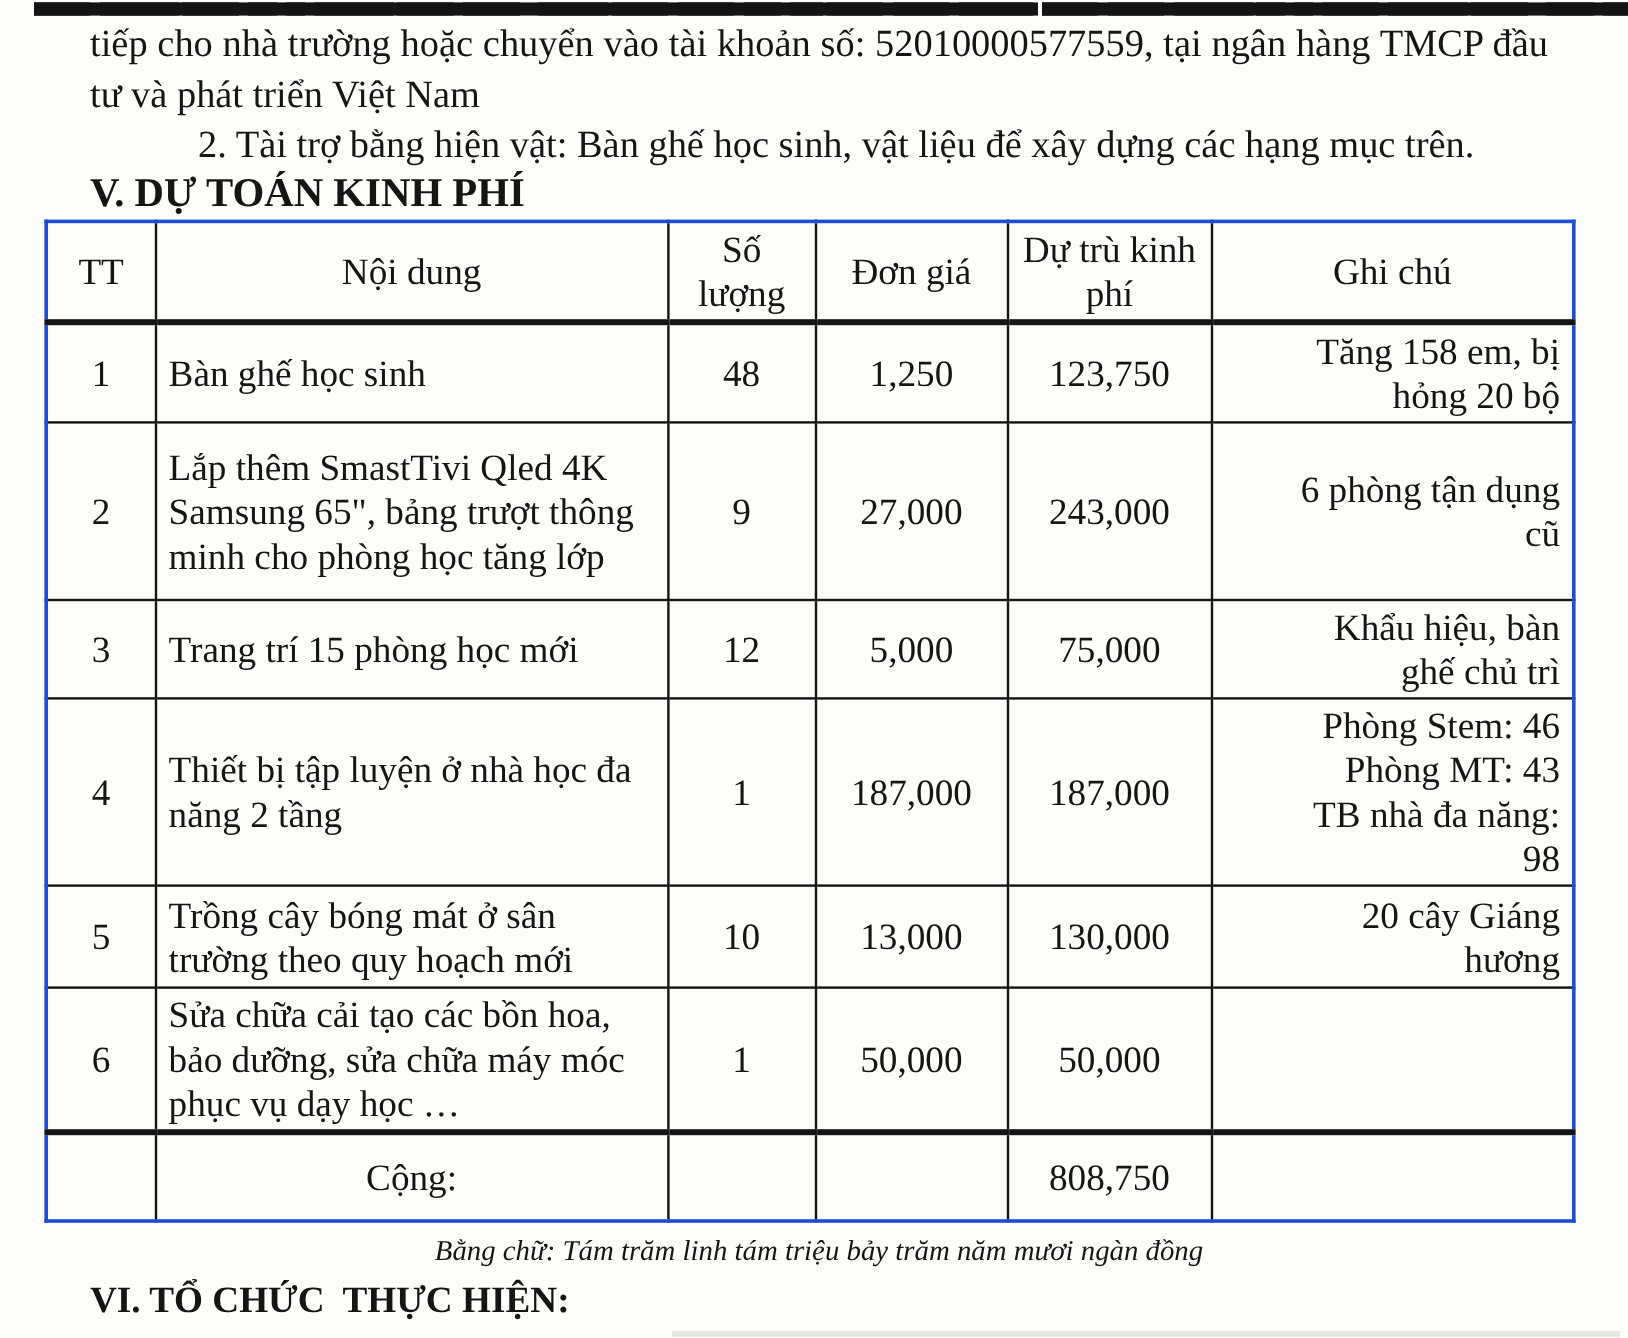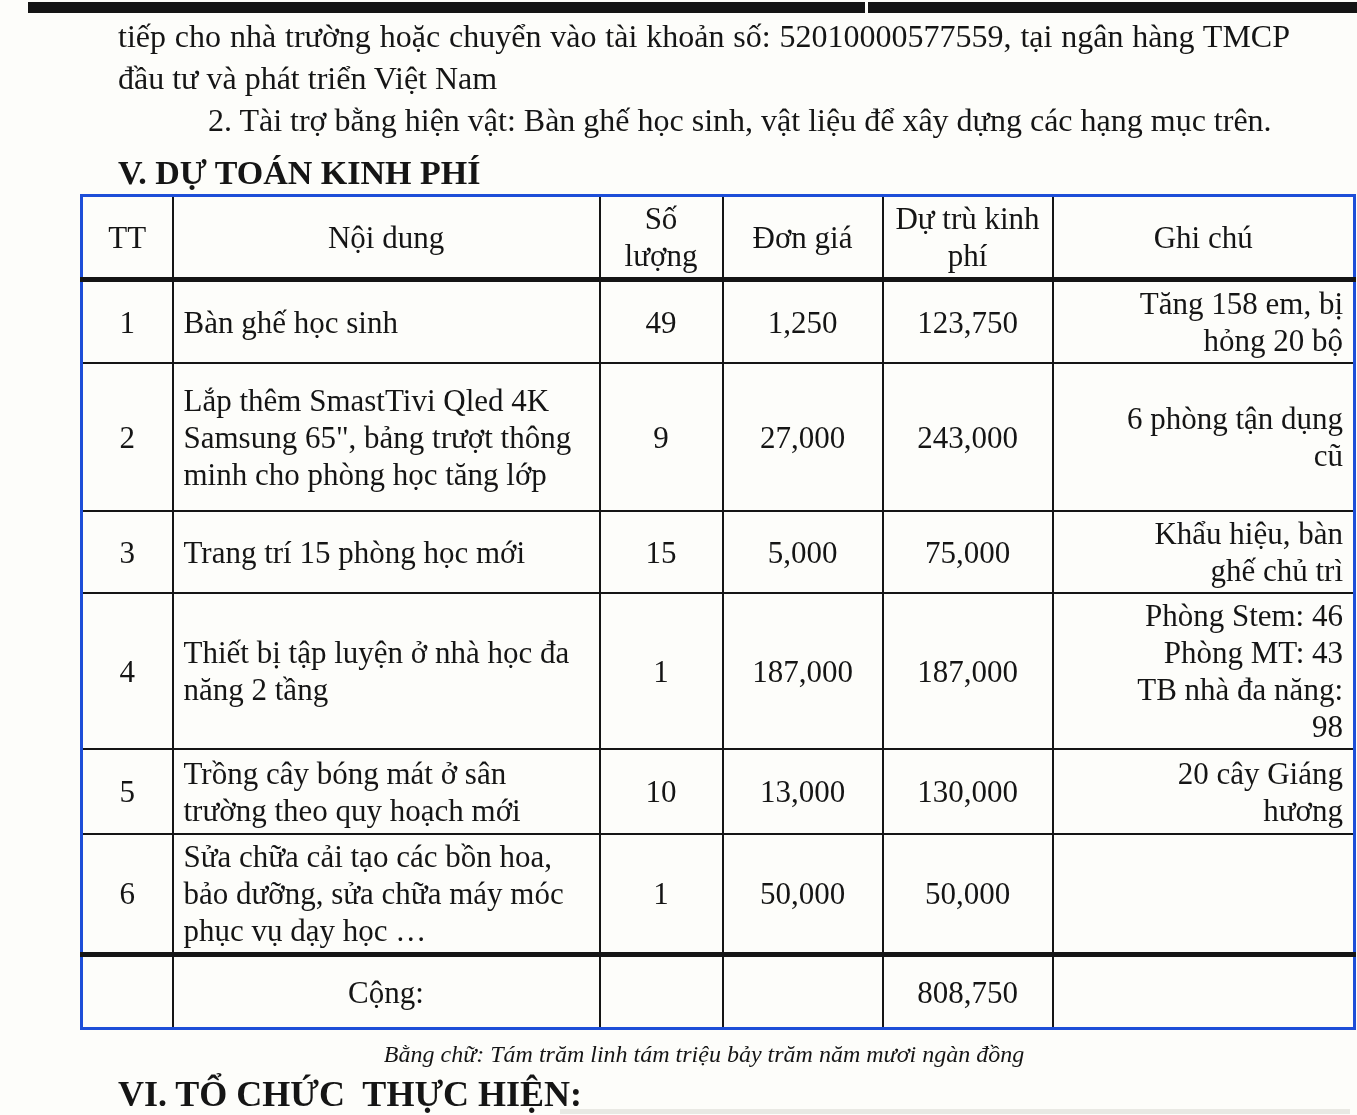--- a/index.html
+++ b/index.html
@@ -14,31 +14,31 @@
   .top-crop-bar {
     margin: 2px 0 2px 28px;
     height: 11px;
     width: 1329px;
     background:
       repeating-linear-gradient(90deg, #141414 0 47px, rgba(0,0,0,0) 47px 55px,
         #141414 55px 121px, rgba(0,0,0,0) 121px 124px,
         #141414 124px 171px, rgba(0,0,0,0) 171px 179px),
       repeating-linear-gradient(90deg, #141414 0 203px, rgba(0,0,0,0) 203px 210px);
   }
-  .content { padding: 0 67px 0 118px; }
+  .content { padding: 0 67px 0 75px; }
   .para {
     font-size: 32px;
     line-height: 42px;
     text-align: justify;
   }
   .para.indent { text-indent: 90px; }
   .section-row {
     position: relative;
     height: 36px;
-    margin-top: 14px;
+    margin-top: 3px;
   }
   .heading-v {
     font-size: 34px;
     font-weight: bold;
     line-height: 36px;
     display: inline-block;
   }
   .dvt {
     position: absolute;
     left: 715px;
@@ -79,21 +79,21 @@
   tr.row-6  { height: 106px; }
   tr.total  { height: 74px; }
   .in-words {
     font-size: 24px;
     font-style: italic;
     text-align: center;
     line-height: 40px;
     margin-top: 4px;
   }
   .heading-vi {
-    font-size: 36px;
+    font-size: 31px;
     font-weight: bold;
     line-height: 40px;
     white-space: pre-wrap;
   }
   
   .bottom-smudge {
     position: absolute;
     left: 560px;
     bottom: 1px;
     width: 790px;
@@ -131,39 +131,39 @@
         <th class="c">TT</th>
         <th class="c">Nội dung</th>
         <th class="c">Số lượng</th>
         <th class="c">Đơn giá</th>
         <th class="c">Dự trù kinh phí</th>
         <th class="c">Ghi chú</th>
       </tr>
       <tr class="row-1">
         <td class="c">1</td>
         <td class="l">Bàn ghế học sinh</td>
-        <td class="c">49</td>
+        <td class="c">48</td>
         <td class="c">1,250</td>
         <td class="c">123,750</td>
         <td class="c pre">Tăng 158 em, bị
 hỏng 20 bộ</td>
       </tr>
       <tr class="row-2">
         <td class="c">2</td>
         <td class="l">Lắp thêm SmastTivi Qled 4K Samsung 65", bảng trượt thông minh cho phòng học tăng lớp</td>
         <td class="c">9</td>
         <td class="c">27,000</td>
         <td class="c">243,000</td>
         <td class="c pre">6 phòng tận dụng
 cũ</td>
       </tr>
       <tr class="row-3">
         <td class="c">3</td>
         <td class="l">Trang trí 15 phòng học mới</td>
-        <td class="c">15</td>
+        <td class="c">12</td>
         <td class="c">5,000</td>
         <td class="c">75,000</td>
         <td class="r pre">Khẩu hiệu, bàn
 ghế chủ trì</td>
       </tr>
       <tr class="row-4">
         <td class="c">4</td>
         <td class="l">Thiết bị tập luyện ở nhà học đa năng 2 tầng</td>
         <td class="c">1</td>
         <td class="c">187,000</td>

